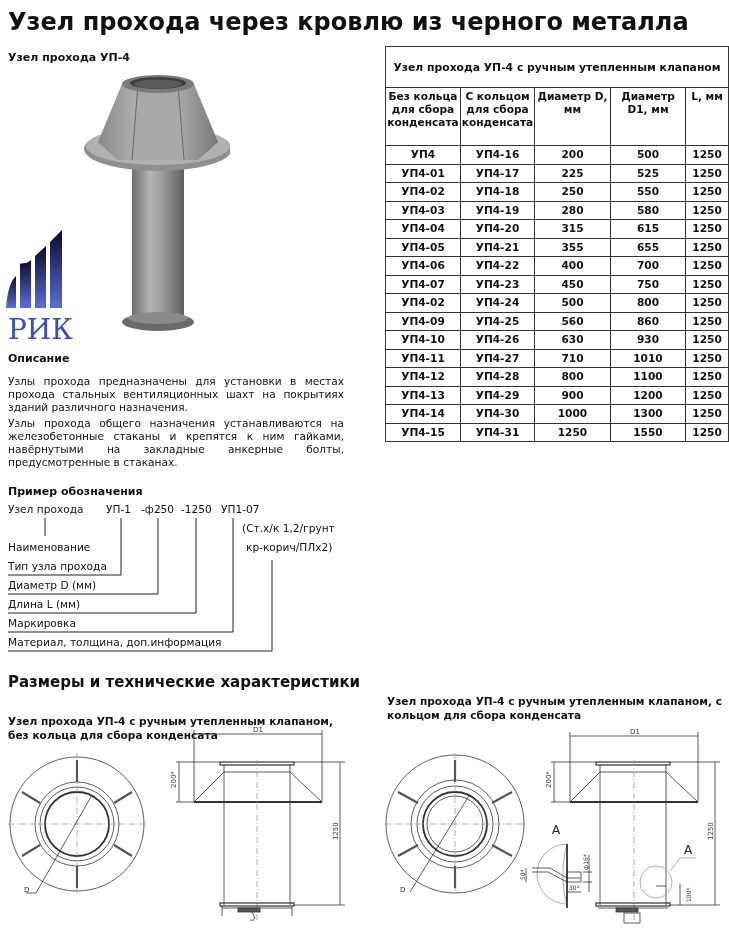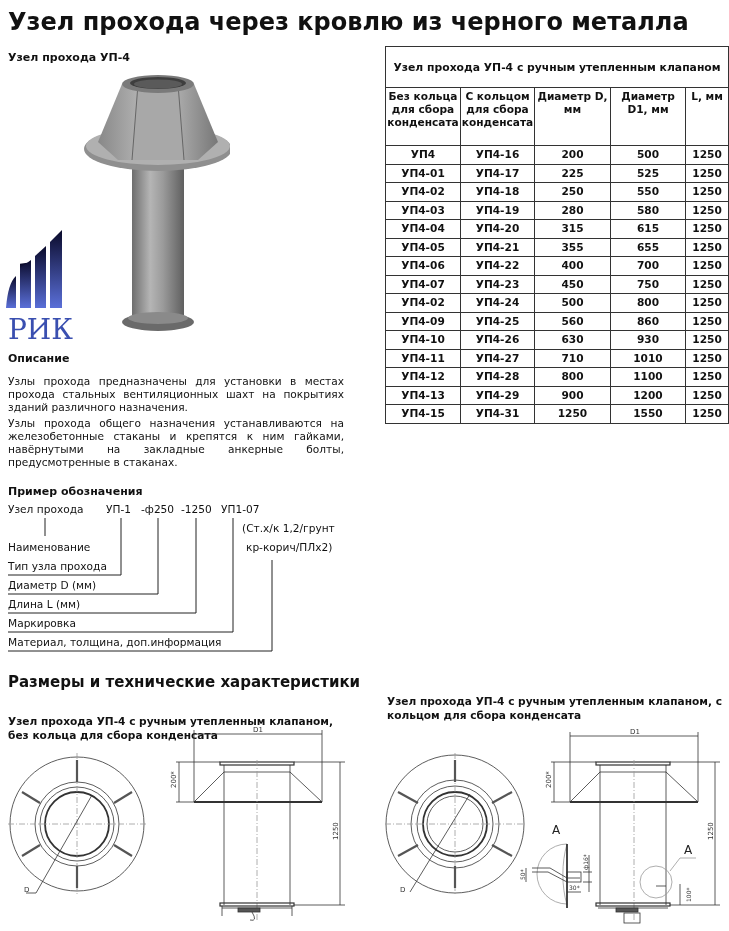--- a/index.html
+++ b/index.html
@@ -226,20 +226,27 @@
           <td>1250</td>
         </tr>
         <tr>
           <td>УП4-13</td>
           <td>УП4-29</td>
           <td>900</td>
           <td>1200</td>
           <td>1250</td>
         </tr>
         <tr>
+          <td>УП4-14</td>
+          <td>УП4-30</td>
+          <td>1000</td>
+          <td>1300</td>
+          <td>1250</td>
+        </tr>
+        <tr>
           <td>УП4-15</td>
           <td>УП4-31</td>
           <td>1250</td>
           <td>1550</td>
           <td>1250</td>
         </tr>
       </tbody>
   </table>
 </div>
 

